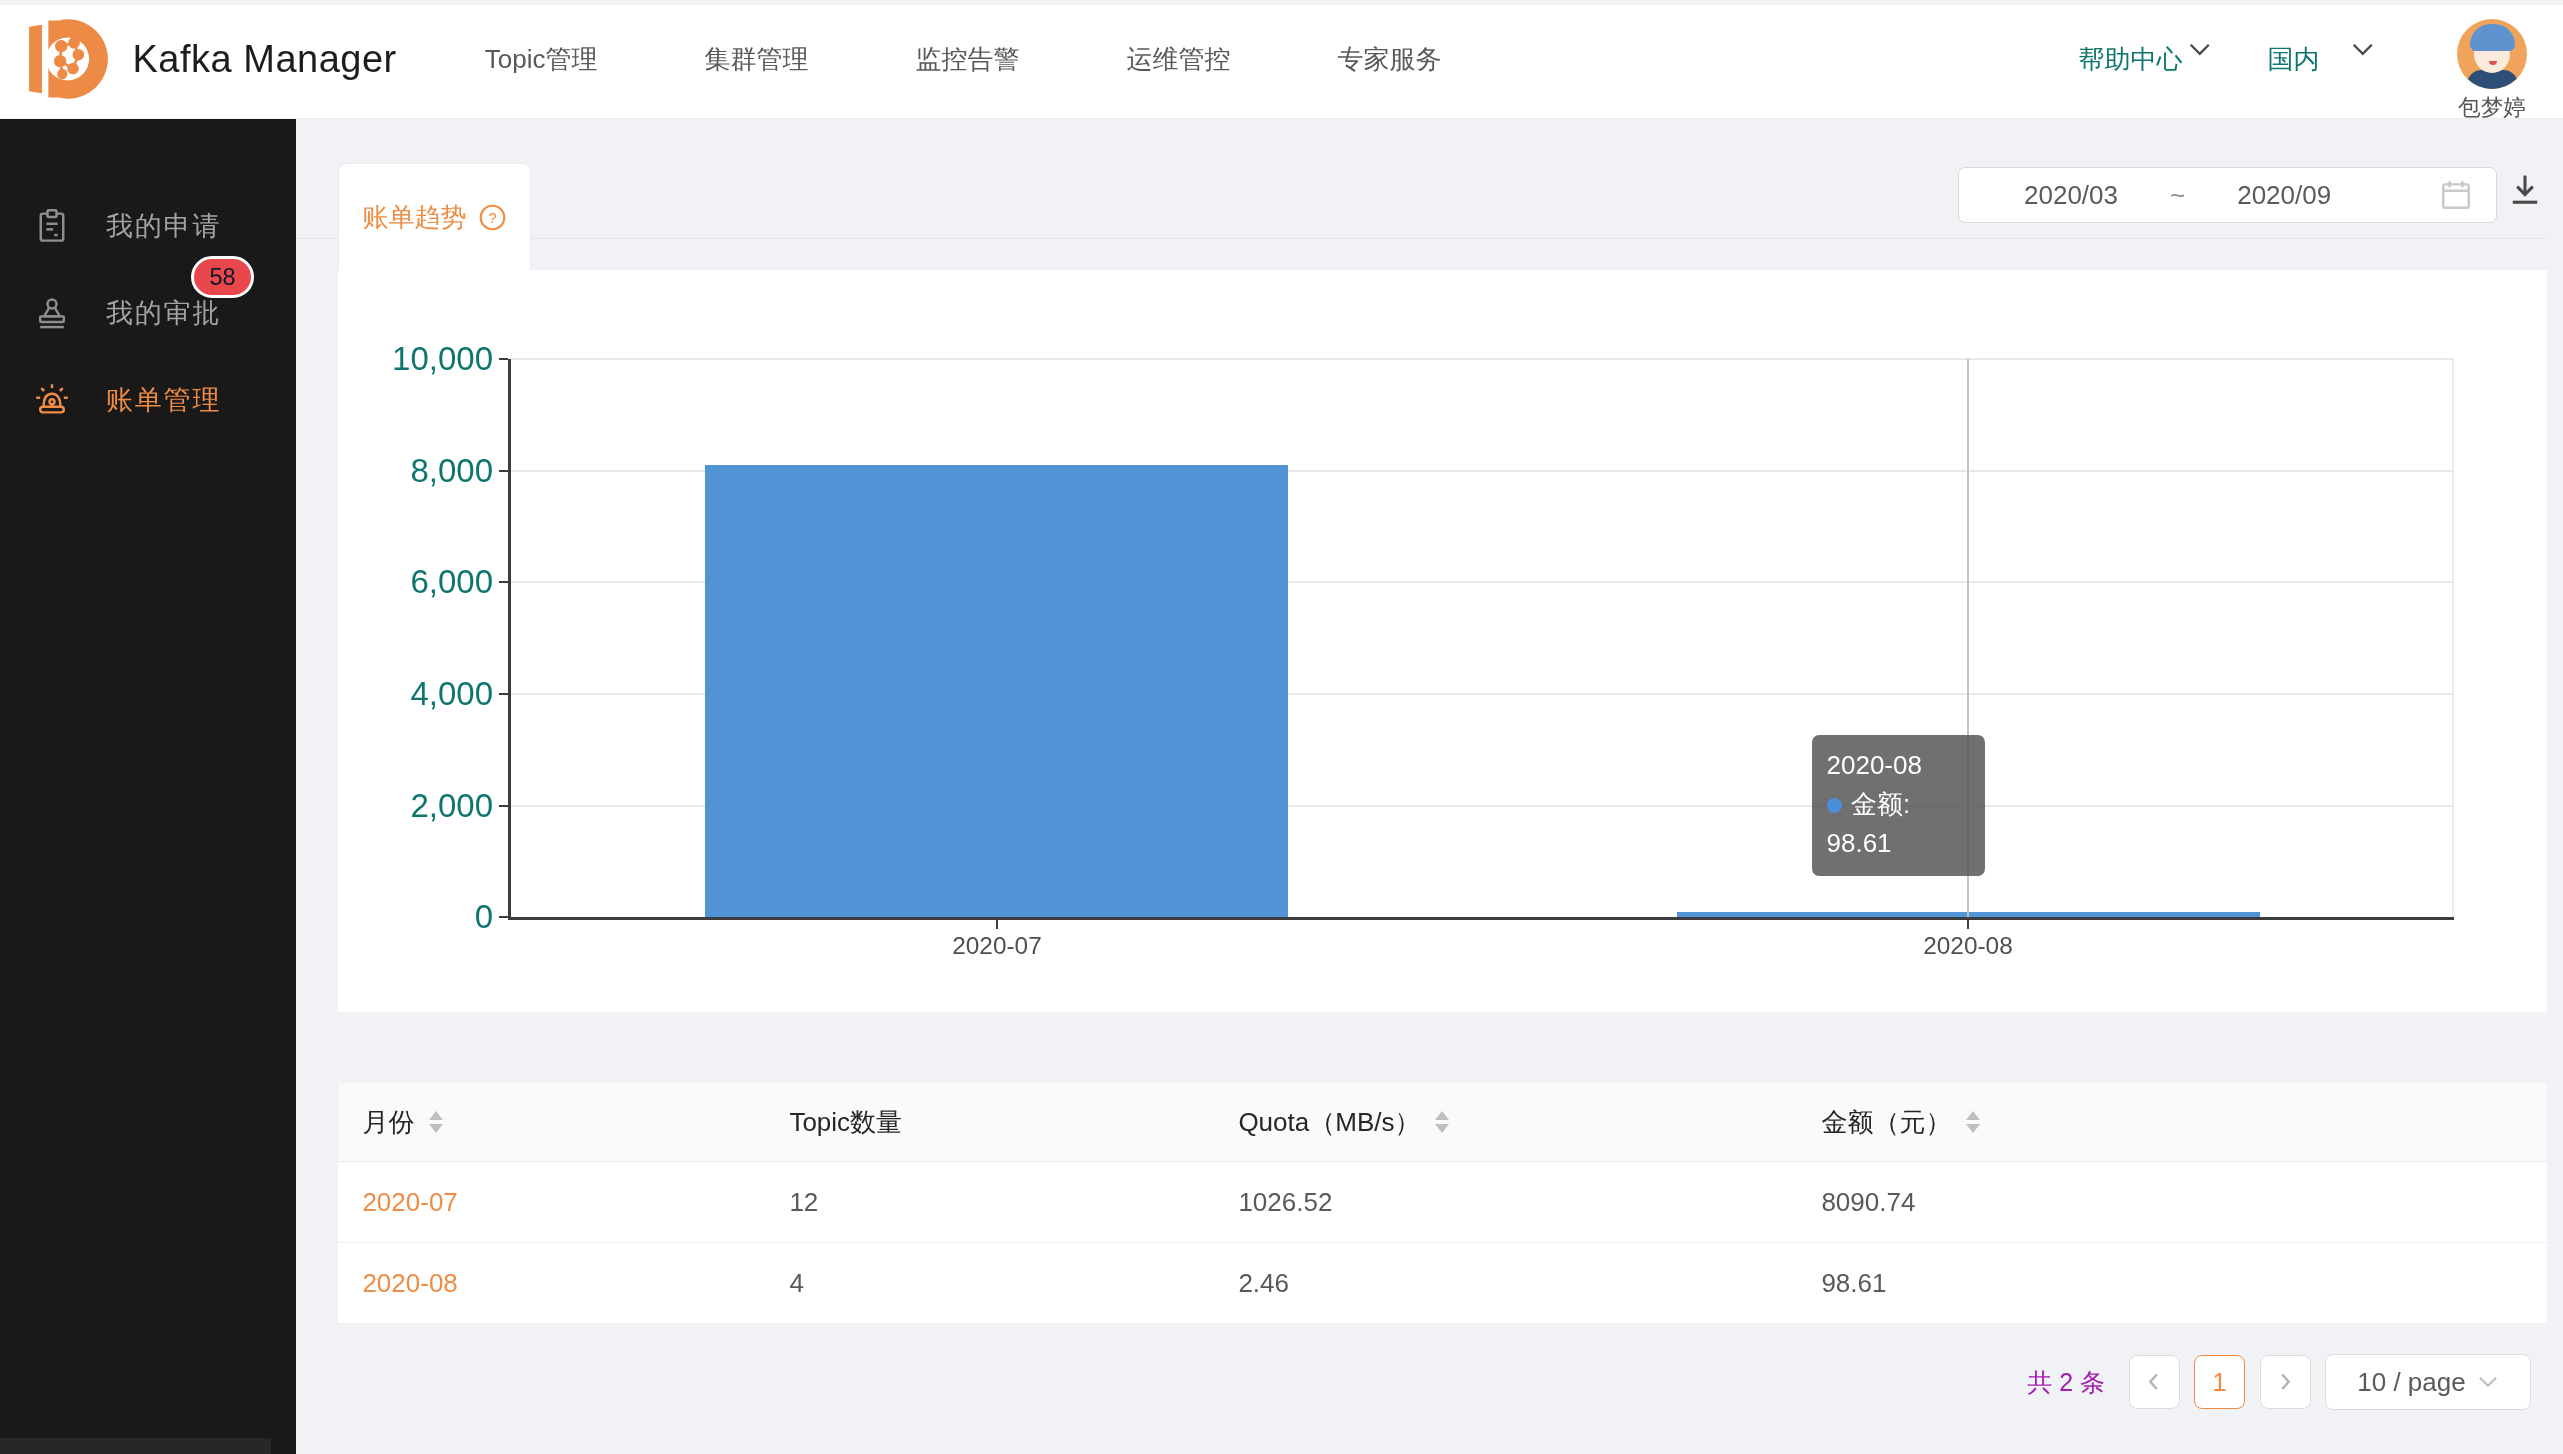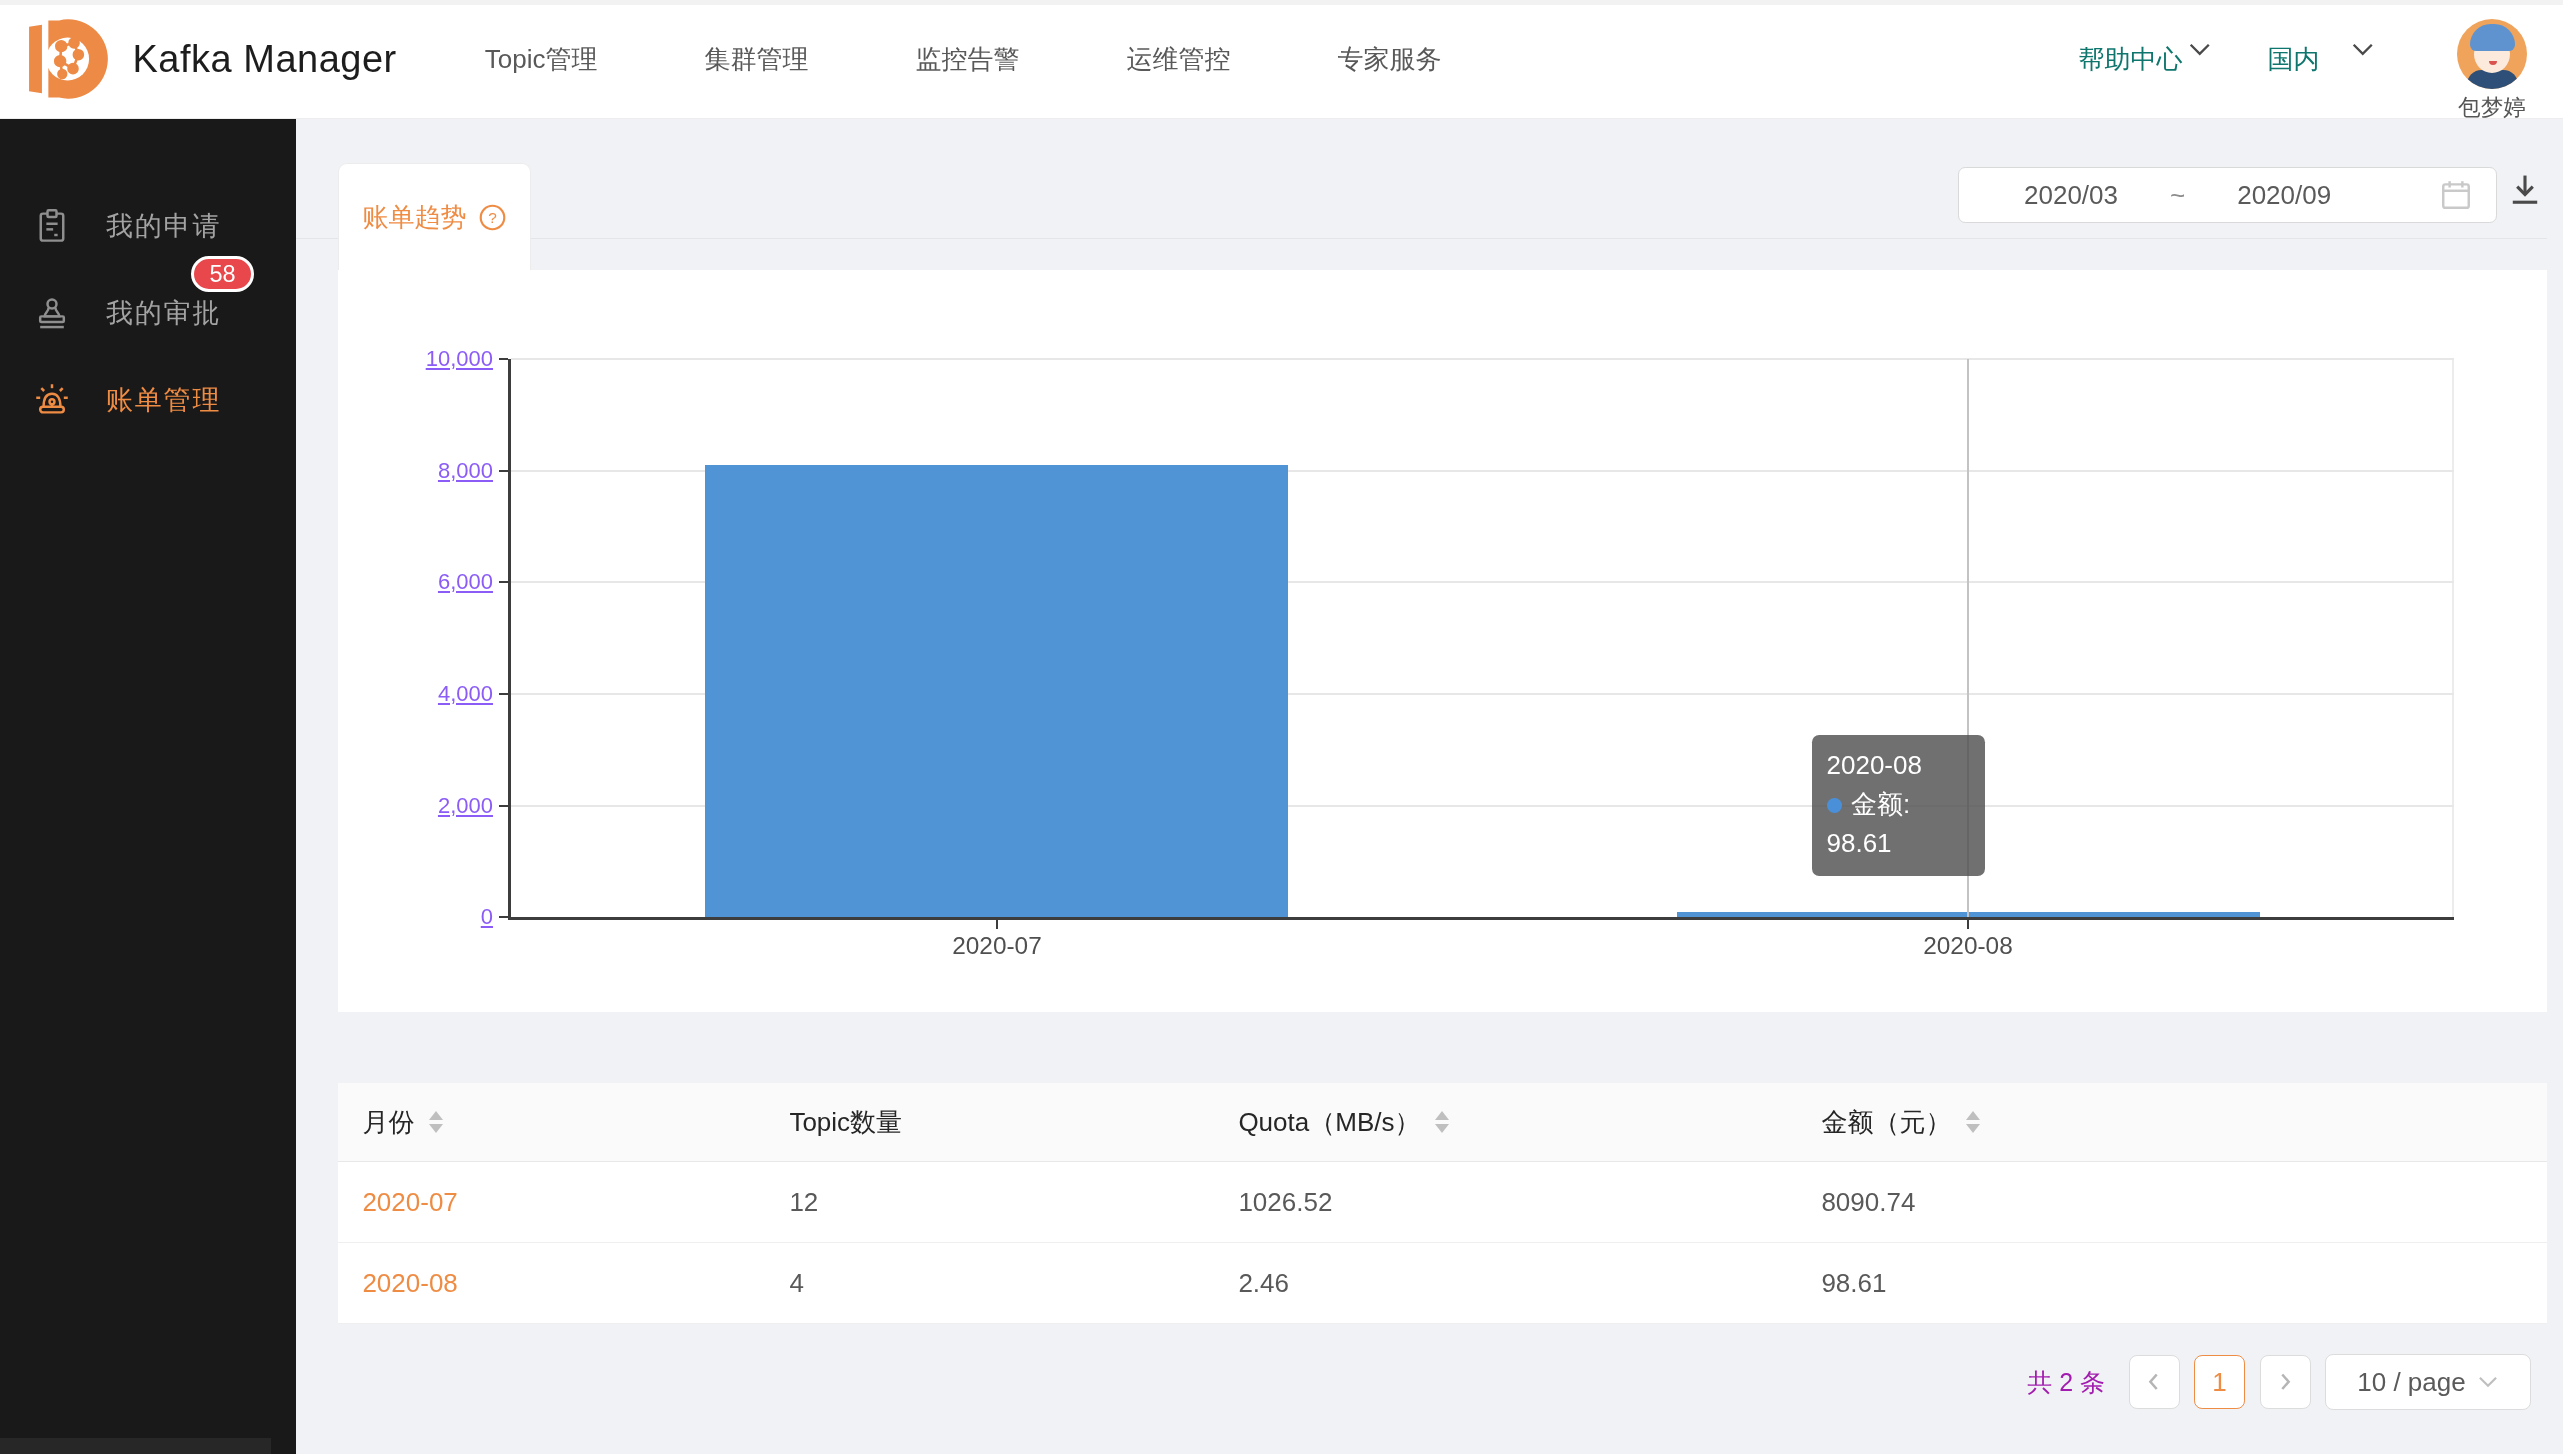--- a/index.html
+++ b/index.html
@@ -27,22 +27,22 @@
   .avatar .mouth{ position:absolute; left:32px; top:42px; width:8.1px; height:4.5px; border-radius:0 0 5.4px 5.4px; background:#d9534f; }
   .user-name { font-size:22.6px; color:#555; margin-top:2.7px; }
 
   
   .sidebar { position:absolute; left:0; top:119px; width:296px; bottom:0; background:#191919; padding-top:63px; z-index:10; }
   .side-item { height:87px; display:flex; align-items:center; padding-left:34px; color:#a3a3a3;
     font-size:27px; cursor:pointer; position:relative; }
   .side-item svg { width:36px; height:36px; flex:0 0 auto; }
   .side-item .lbl { margin-left:36px; letter-spacing:1.8px; }
   .side-item.active { color:#ef8c44; }
-  .badge { position:absolute; left:191px; top:-12.6px; min-width:63px; height:36px; padding:0 12.6px;
-    background:#e8474c; border:3.6px solid #fff; border-radius:23.5px; color:#ffffff; font-size:23.5px;
+  .badge { position:absolute; left:191px; top:-12.6px; min-width:63px; height:42px; padding:0 12.6px;
+    background:#e8474c; border:3.6px solid #fff; border-radius:23.5px; color:#0f172a; font-size:23.5px;
     display:flex; align-items:center; justify-content:center; }
   .side-footer { position:absolute; left:0; bottom:0; width:271px; height:16.3px; background:#272727; }
 
   
   .content { position:absolute; left:296px; top:119px; right:0; bottom:0; background:#f0f2f5;border-radius:14px; }
   .tabbar { position:absolute; left:0; top:44px; right:16.3px; height:76px; border-bottom:1.8px solid #e3e5e9; }
   .tab { position:absolute; left:42px; top:44px; width:193px; height:107px; background:#fff;
     border:0.9px solid #ececec; border-bottom:none; border-radius:9px 9px 0 0; z-index:3;
     display:flex; align-items:center; justify-content:center; gap:11px; color:#ef8c44; font-size:26px; cursor:pointer; }
   .datepicker { position:absolute; left:1662px; top:48px; width:539px; height:56px; background:#fff;
@@ -54,21 +54,21 @@
 
   
   .chart-card { position:absolute; left:42px; top:151px; right:16.3px; height:742px; background:#fff; z-index:2; }
   .plot { position:absolute; left:173px; top:89px; width:1943px; height:558px; }
   .gridline { position:absolute; left:0; width:100%; height:1.8px; background:#e7e7e7; }
   .gridline.right-edge { left:auto; right:0; top:0; width:1.8px; height:100%; background:#ececec; }
   .axis-y { position:absolute; left:-2.7px; top:0; width:2.7px; height:100%; background:#3d3d3d; }
   .axis-x { position:absolute; left:-2.7px; right:0; bottom:-2.7px; height:2.7px; background:#3d3d3d; z-index:4; }
   .ytick { position:absolute; left:-11.7px; width:9px; height:1.8px; background:#3d3d3d; }
   .y-label { position:absolute; right:100%; margin-right:18px; transform:translateY(-50%);
-    font-size:22px; color:#8b5cf6; white-space:nowrap;text-decoration:underline; }
+    font-size:33px; color:#0f766e; white-space:nowrap; }
   .bar { position:absolute; bottom:0; background:#5094d6; z-index:2; }
   .xtick { position:absolute; bottom:-11.7px; width:1.8px; height:9px; background:#3d3d3d; }
   .x-label { position:absolute; top:100%; margin-top:14.5px; transform:translateX(-50%);
     font-size:24.4px; color:#4f4f4f; white-space:nowrap; }
   .crosshair { position:absolute; top:0; bottom:0; width:1.8px; background:#c3c3c3; z-index:3; }
   .tooltip { position:absolute; left:1301px; top:376px; width:173px; padding:11px 18px 12.6px 14.5px;
     background:rgba(80,80,80,.82); border-radius:7.2px; color:#fff; font-size:26px; line-height:1.5; z-index:6; }
   .tooltip .dot { display:inline-block; width:15.4px; height:15.4px; border-radius:50%; background:#4a90d9; margin-right:9px; }
 
   

